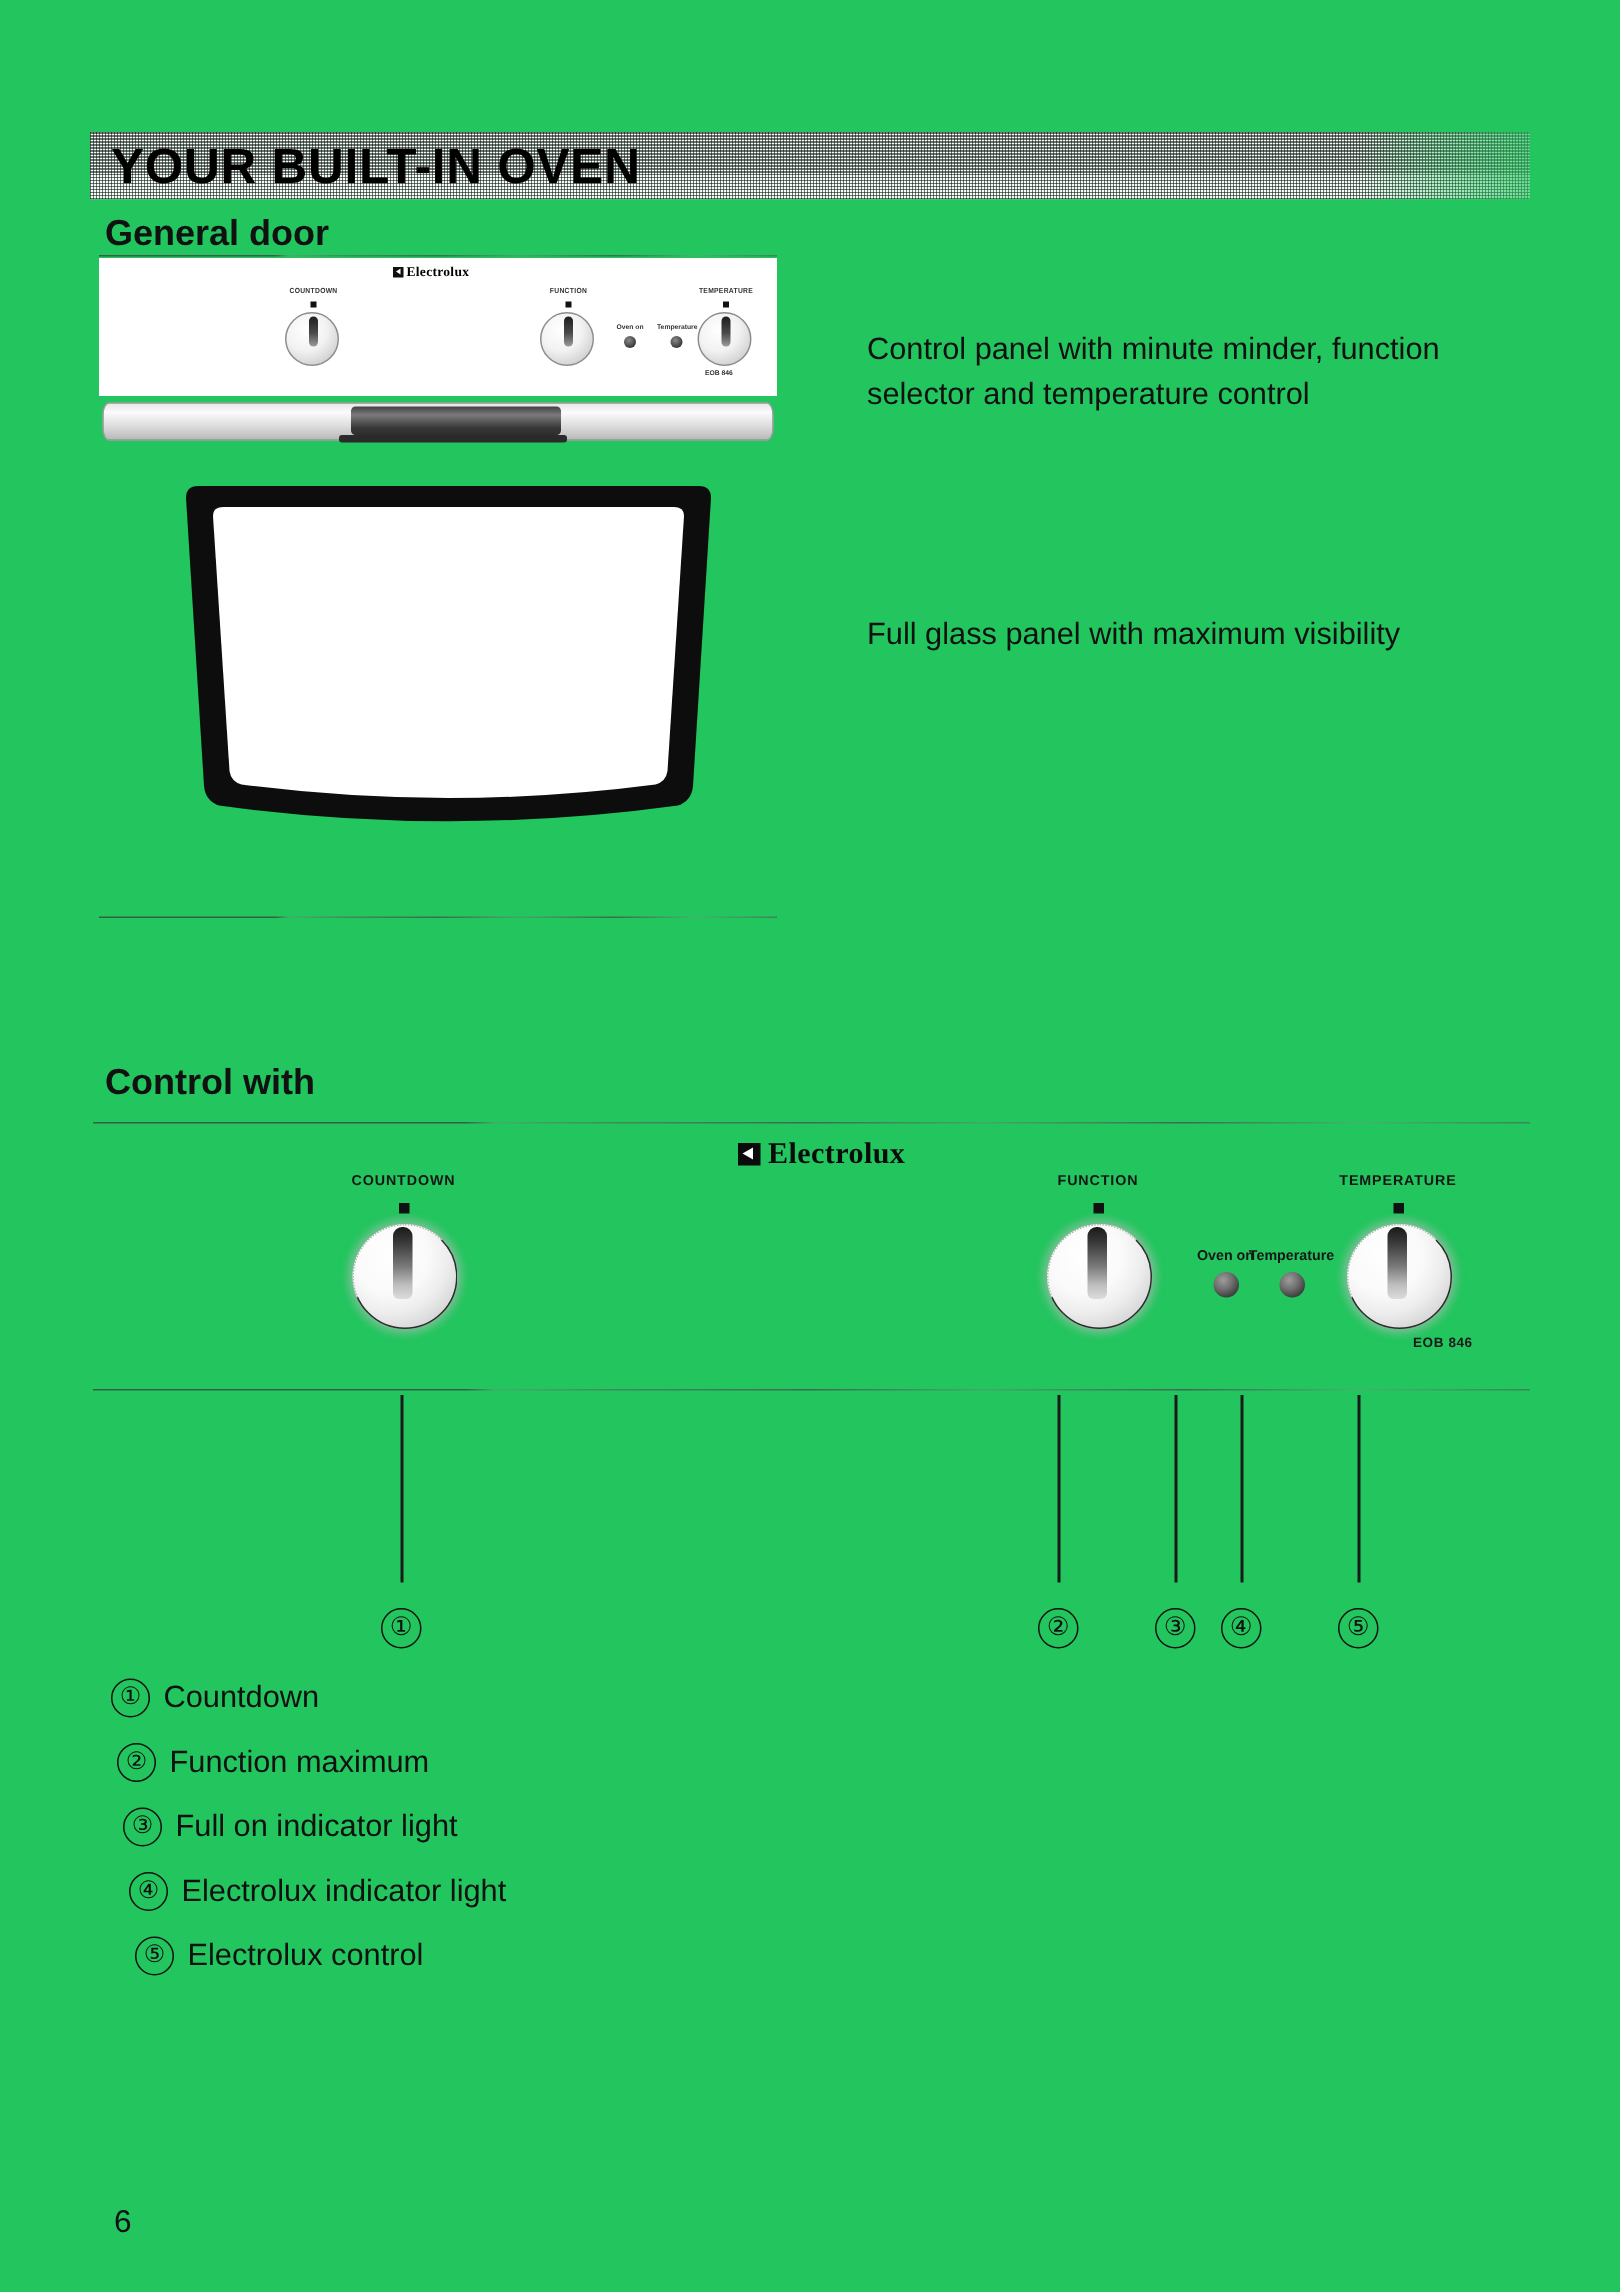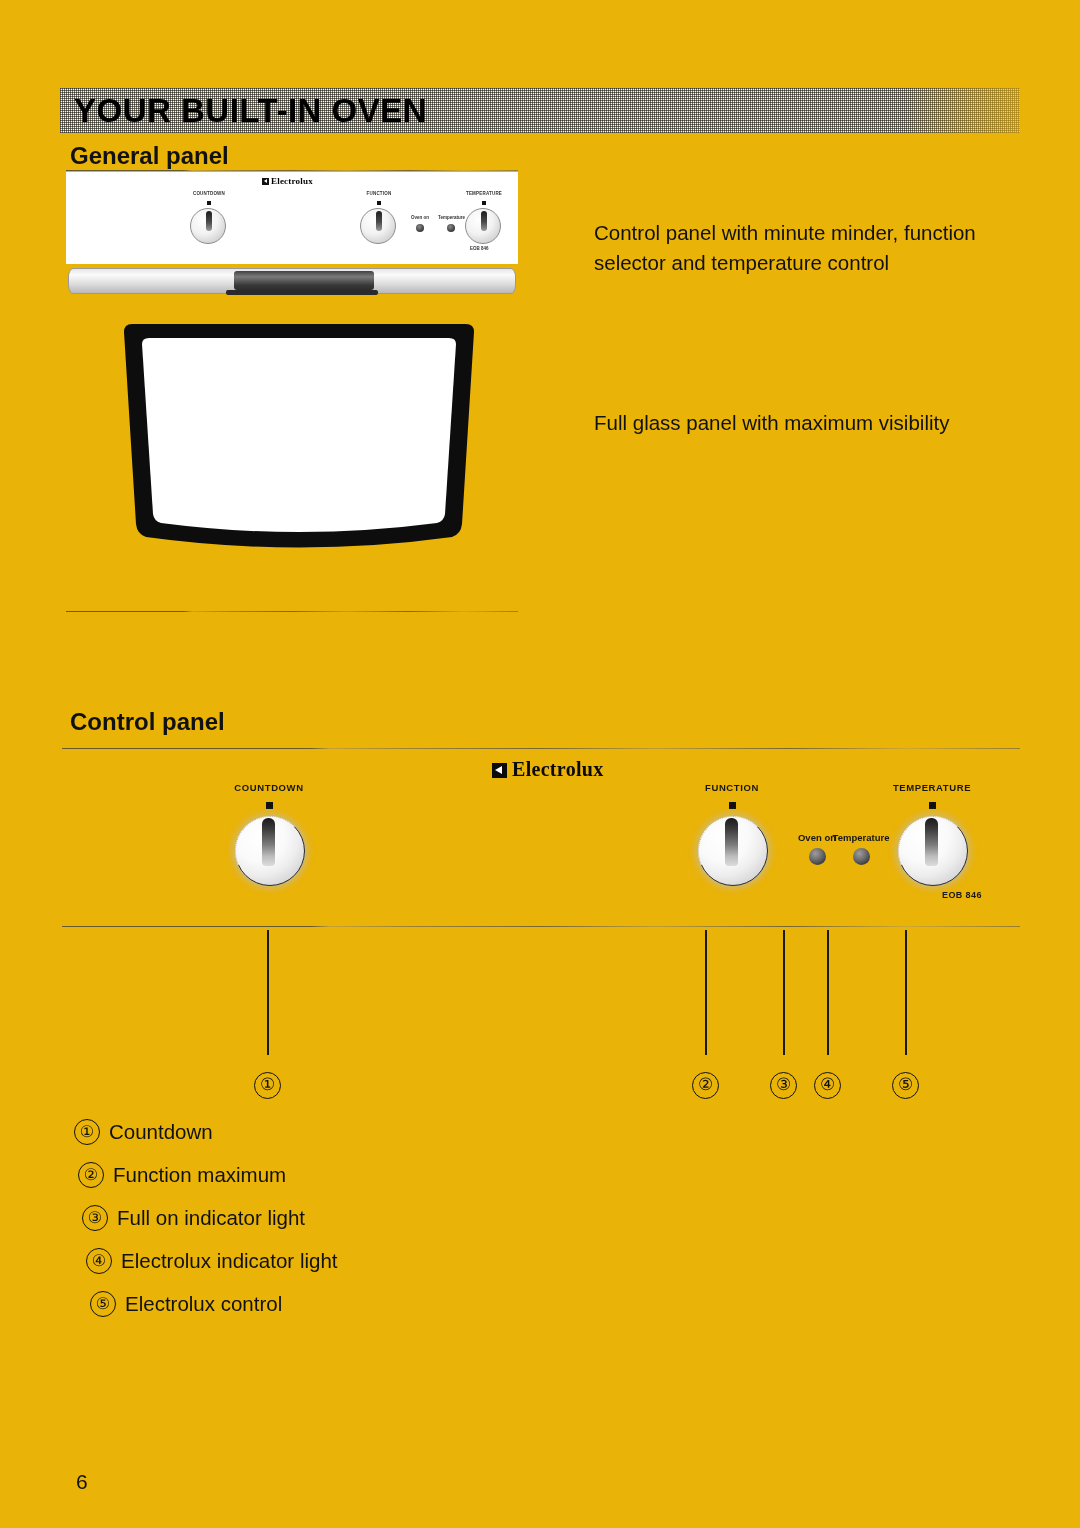--- a/index.html
+++ b/index.html
@@ -13,21 +13,21 @@
     height: 1528px;
     position: relative;
     font-family: "Liberation Sans", sans-serif;
     color: #000000;
     overflow: hidden;
   }
 
   .page {
     position: absolute;
     inset: 0;
-    background: #eab308;
+    background: #22c55e;
     padding-left: 14px;
   }
 
   
   .header-band {
     position: absolute;
     left: 60px;
     top: 88px;
     width: 960px;
     height: 45px;
@@ -219,21 +219,20 @@
     height: 232px;
   }
 
   
   .caption {
     position: absolute;
     font-size: 20.5px;
     line-height: 30px;
     color: #111;
     width: 400px;
-    margin-left: 16px;
   }
   #caption-control-panel { left: 578px; top: 218px; }
   #caption-glass-door { left: 578px; top: 408px; }
 
   
   .cp-drawing {
     position: absolute;
     left: 60px;
     top: 752px;
     width: 960px;
@@ -422,21 +421,21 @@
   }
 </style>
 </head>
 <body>
 
 <div class="page">
 
   <div class="header-band fade-left"></div>
   <div class="header-title">YOUR BUILT-IN OVEN</div>
 
-  <div class="h2" id="general-view-heading">General panel</div>
+  <div class="h2" id="general-view-heading">General door</div>
 
   <div class="rule" style="left:66px; top:170px; width:452px;"></div>
 
   <div class="oven-top">
     <div class="panel-face"></div>
 
     <div class="mini-brand">
       <span class="mark"></span><span>Electrolux</span>
     </div>
 
@@ -493,21 +492,21 @@
              Q 340 203 333 205
              Q 195 223 57 205
              Q 50 203 49 196
              Z" fill="#ffffff"></path>
   </svg>
 
   <div class="caption" id="caption-glass-door">Full glass panel with maximum visibility</div>
 
   <div class="rule" style="left:66px; top:611px; width:452px;"></div>
 
-  <div class="h2" id="control-panel-heading">Control panel</div>
+  <div class="h2" id="control-panel-heading">Control with</div>
 
   <div class="rule" style="left:62px; top:748px; width:958px;"></div>
 
   <div class="cp-drawing">
 
     <div class="brand">
       <span class="mark"></span><span>Electrolux</span>
     </div>
 
     <div class="knob" style="left:157px; top:30px;">

